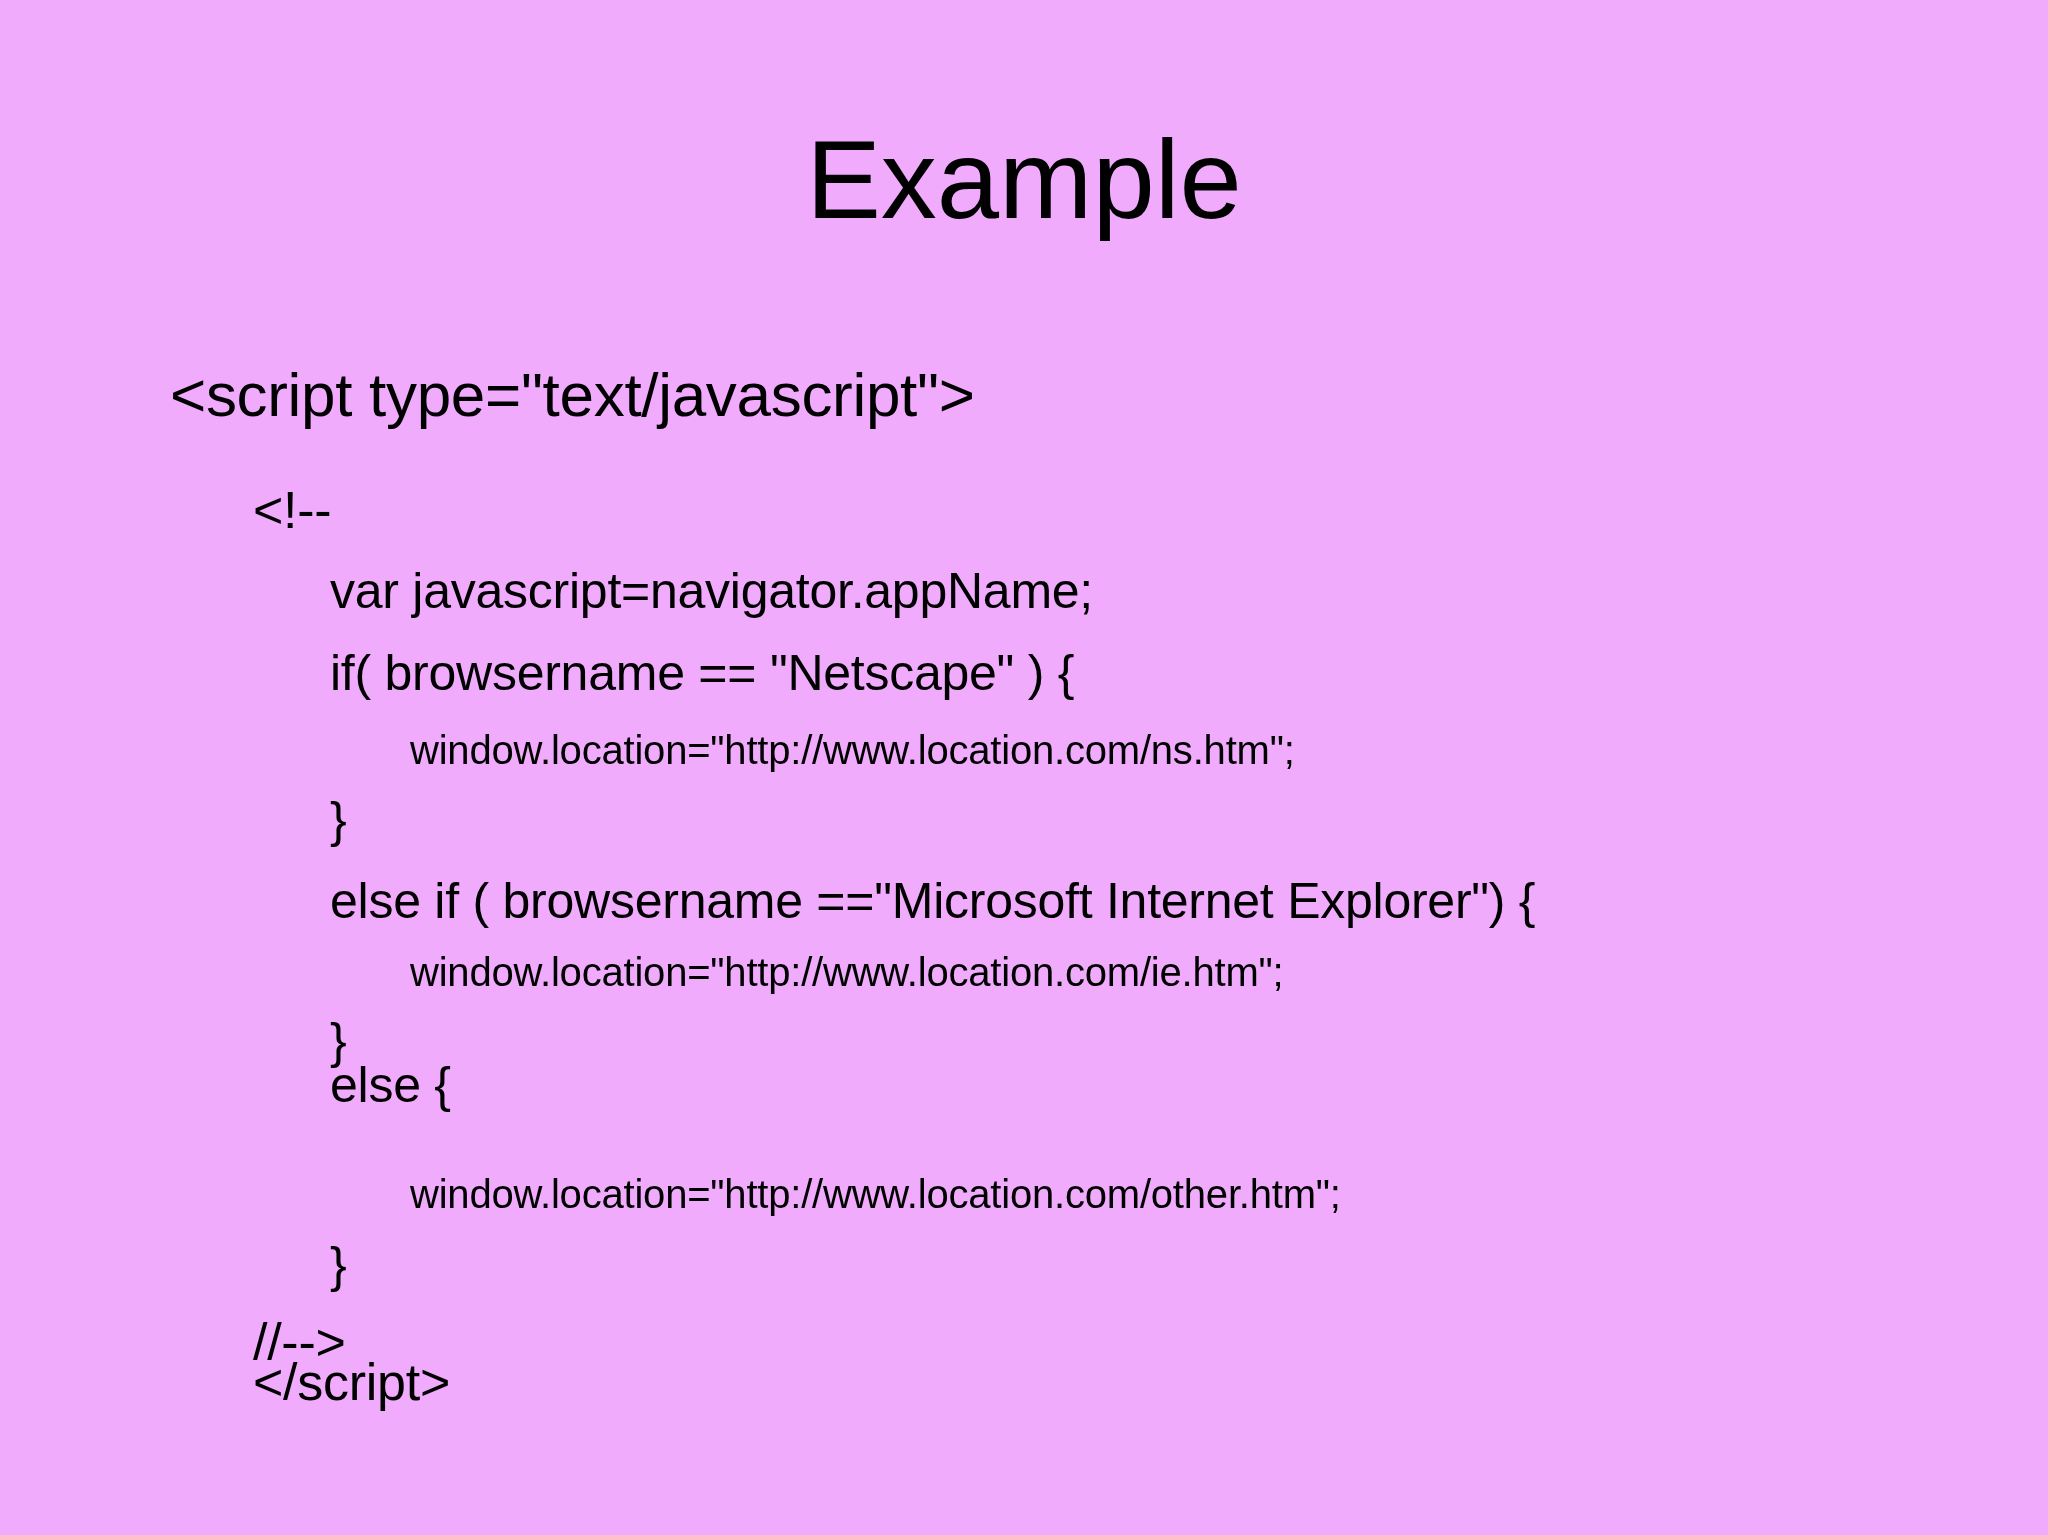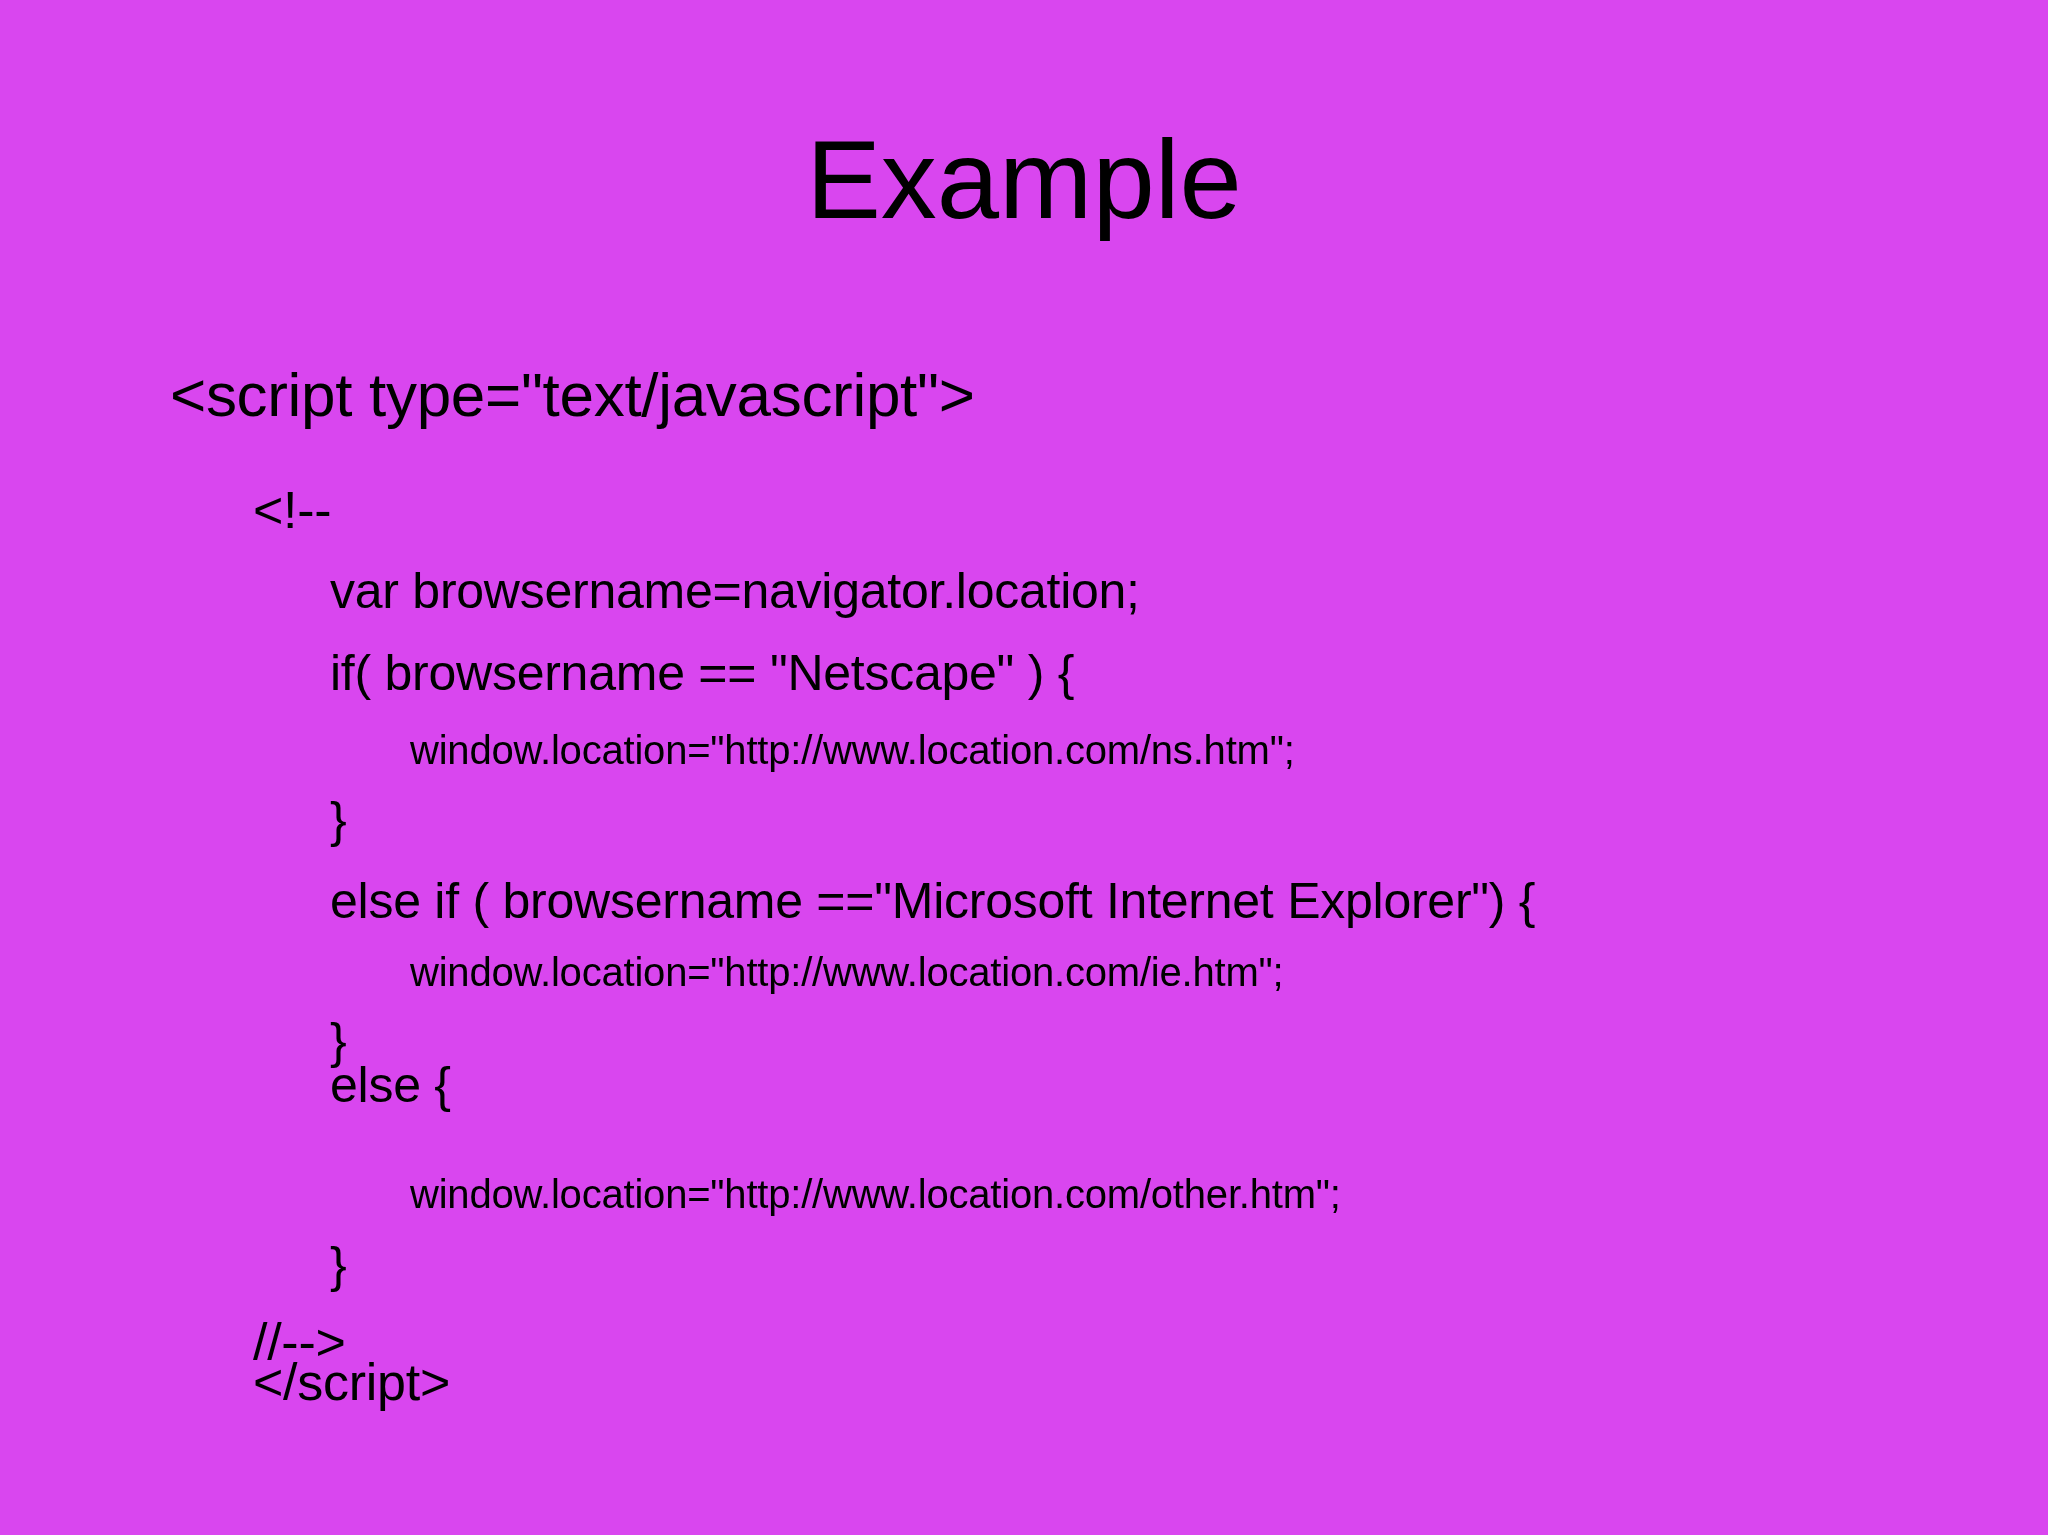--- a/index.html
+++ b/index.html
@@ -4,21 +4,21 @@
 <style>
   html, body {
     margin: 0;
     padding: 0;
     background: #ffffff;
   }
   #slide {
     position: relative;
     width: 2048px;
     height: 1535px;
-    background: #d946ef;
+    background: #f0abfc;
     overflow: hidden;
     font-family: "Liberation Sans", "DejaVu Sans", sans-serif;
     color: #000000;
   }
   .slide-title {
     position: absolute;
     top: 116px;
     left: 0;
     width: 100%;
     text-align: center;
@@ -43,21 +43,21 @@
 <body>
 
 <div id="slide">
   <div class="slide-title">Example</div>
 
   <div>
     <div class="code-line lvl0" style="top: 364px;">&lt;script type="text/javascript"&gt;</div>
 
     <div class="code-line lvl1" style="top: 484px;">&lt;!--</div>
 
-    <div class="code-line lvl2" style="top: 566px;">var browsername=navigator.location;</div>
+    <div class="code-line lvl2" style="top: 566px;">var javascript=navigator.appName;</div>
 
     <div class="code-line lvl2" style="top: 648px;">if( browsername == "Netscape" ) {</div>
 
     <div class="code-line lvl3" style="top: 730px;">window.location="http://www.location.com/ns.htm";</div>
 
     <div class="code-line lvl2" style="top: 795px;">}</div>
 
     <div class="code-line lvl2" style="top: 876px;">else if ( browsername =="Microsoft Internet Explorer") {</div>
 
     <div class="code-line lvl3" style="top: 952px;">window.location="http://www.location.com/ie.htm";</div>

